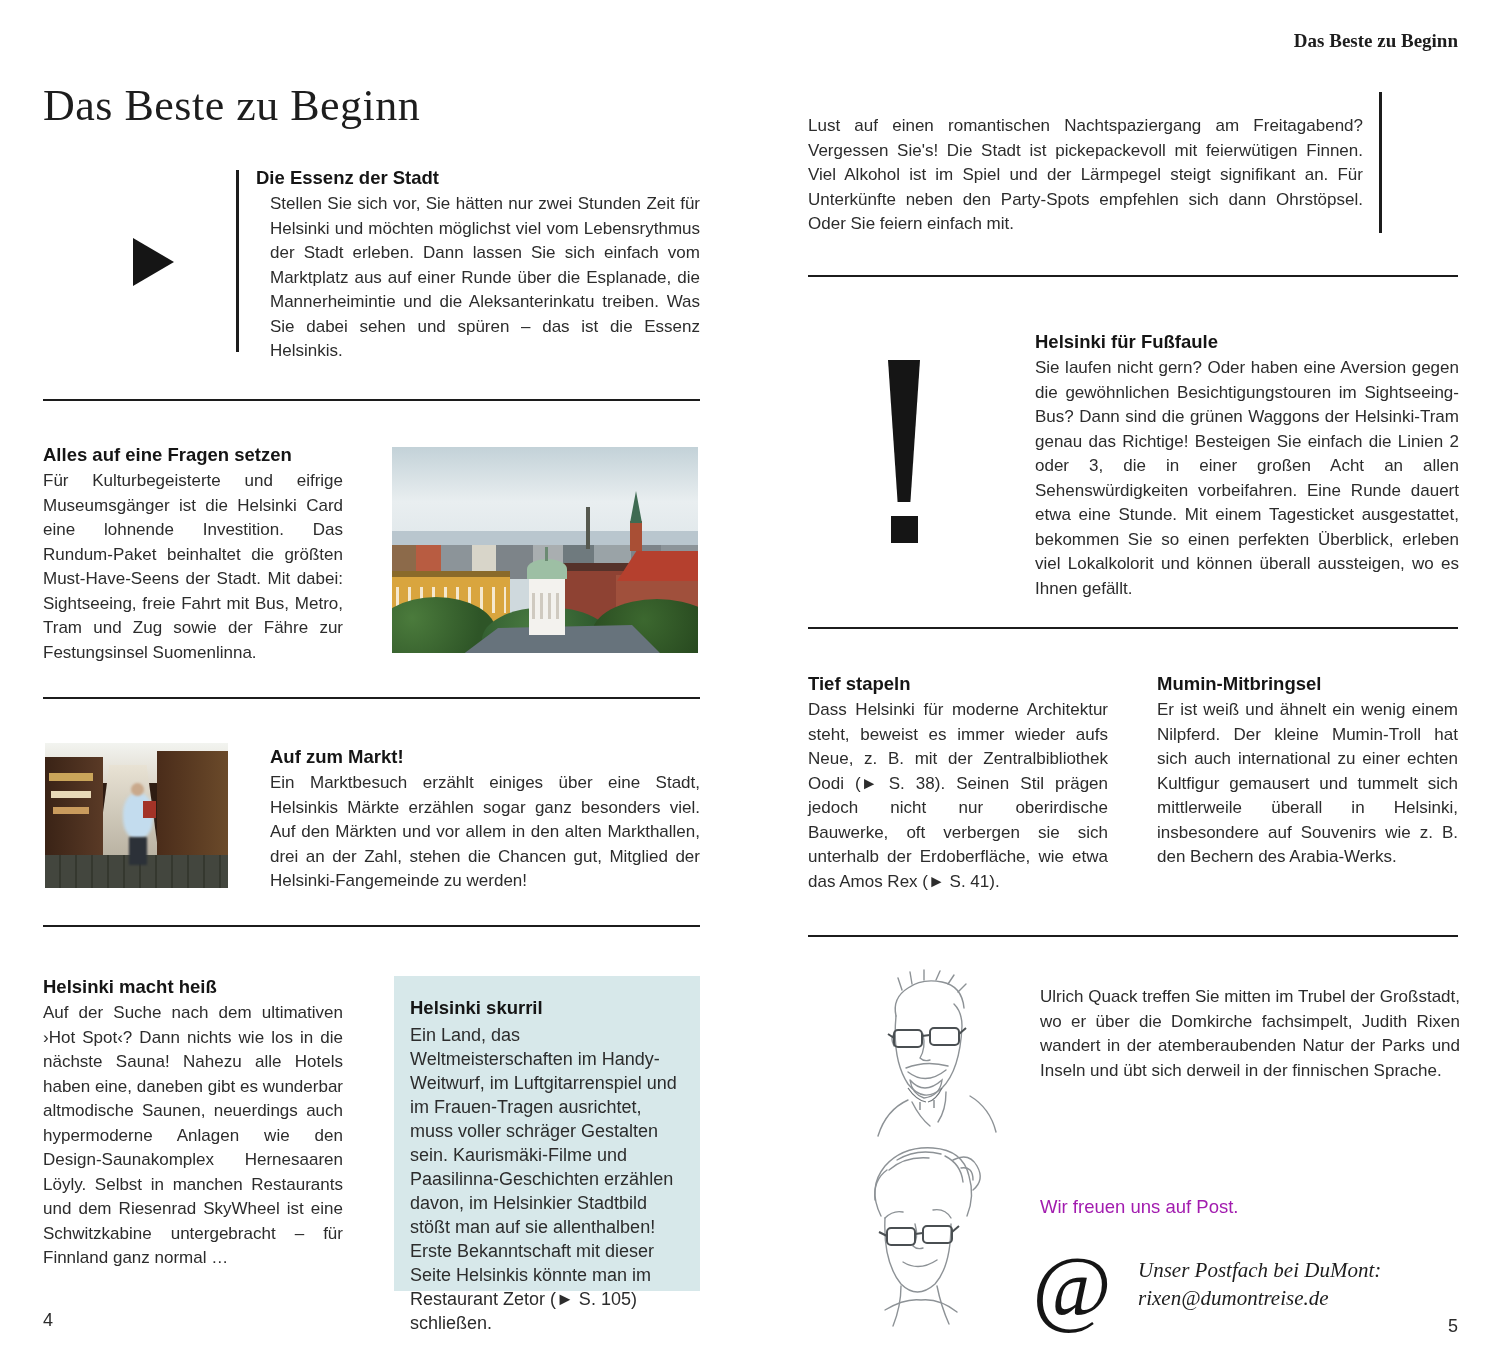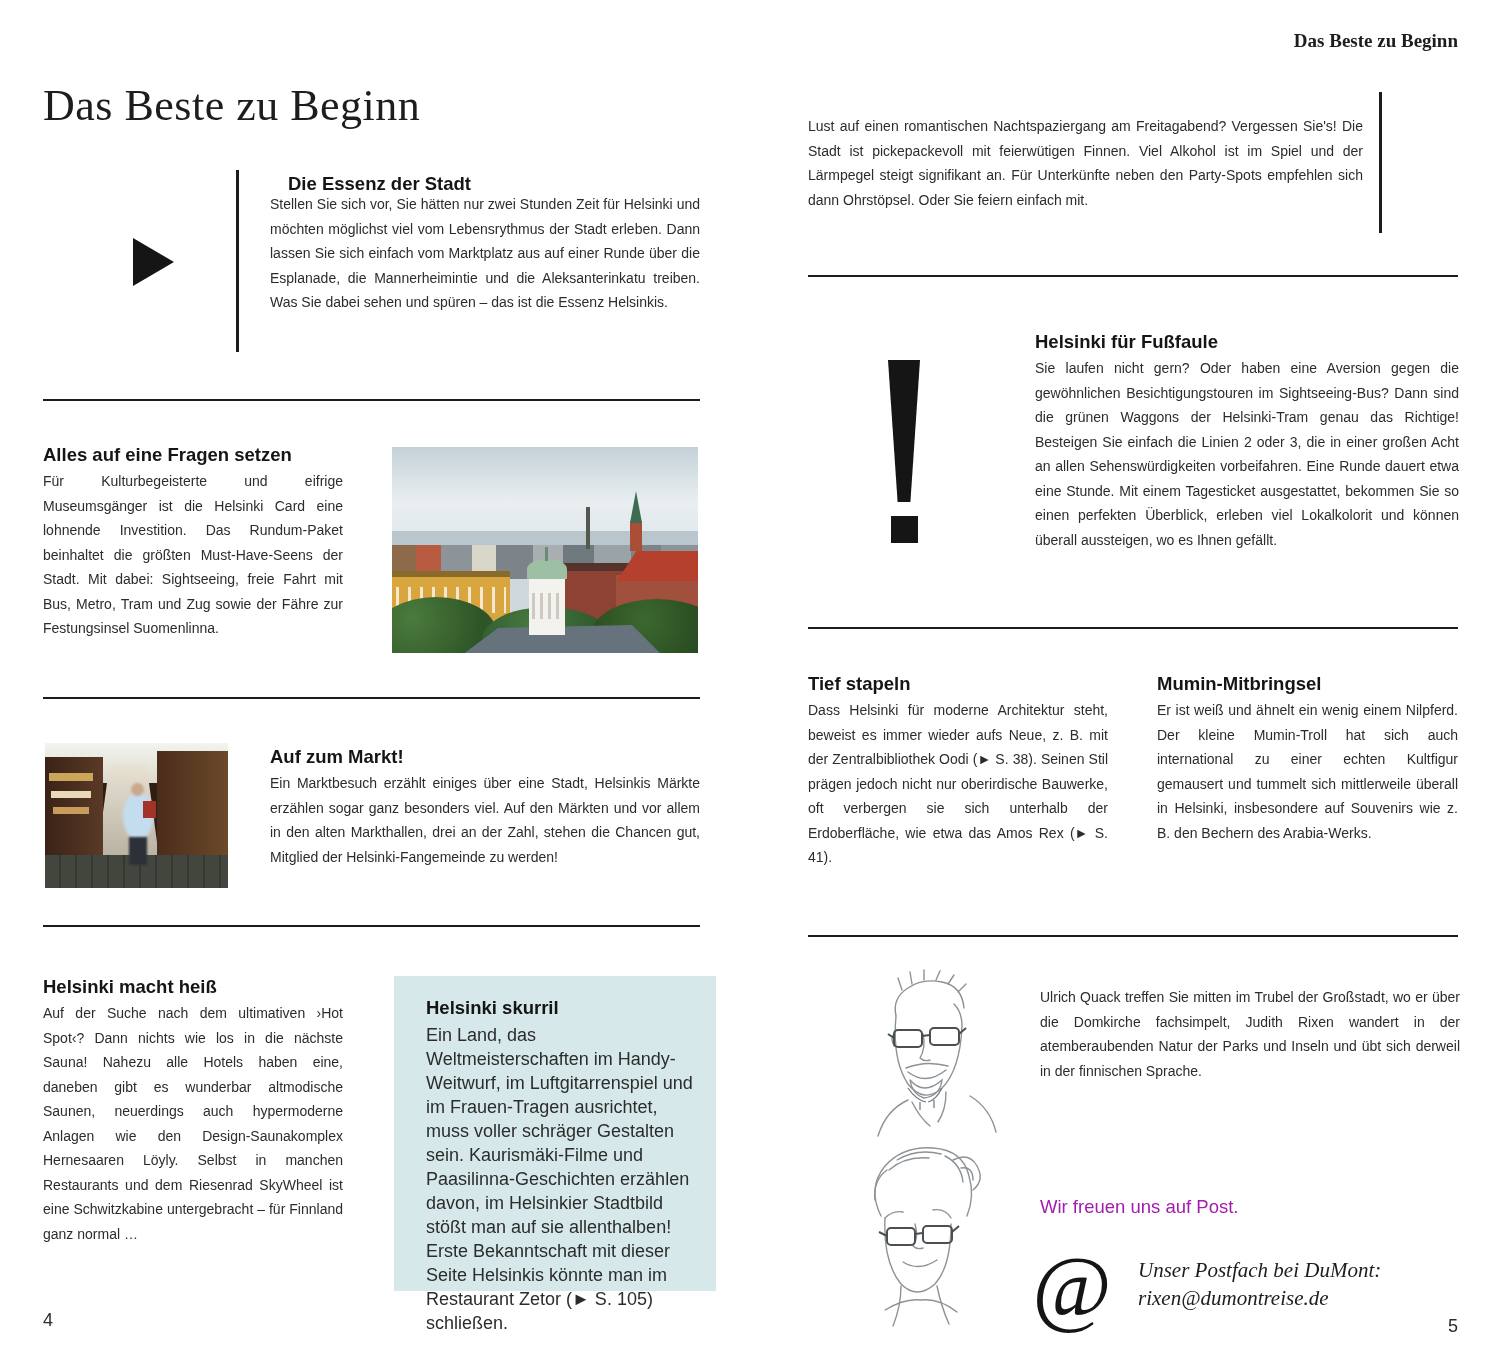--- a/index.html
+++ b/index.html
@@ -1,48 +1,48 @@
 <!DOCTYPE html>
 <html><head>
 <meta charset="utf-8">
 <style>
   html,body{margin:0;padding:0;background:#ffffff;}
   .page{position:relative;width:1500px;height:1357px;background:#ffffff;overflow:hidden;
         font-family:"Liberation Sans",sans-serif;color:#2b2b2b;}
   .abs{position:absolute;}
   .serif{font-family:Liberation Serif, serif;}
   .h{font-weight:bold;color:#151515;font-size:18.5px;line-height:24.5px;}
-  .body-txt{font-size:14px;line-height:24.5px;color:#2c2c2c;text-align:justify;}
+  .body-txt{font-size:17px;line-height:24.5px;color:#2c2c2c;text-align:justify;}
   .rule{position:absolute;height:2px;background:#1c1c1c;}
   .vbar{position:absolute;width:2.5px;background:#1c1c1c;}
   .title{font-size:44px;color:#1d1d1d;letter-spacing:.5px;}
   .running-head{font-size:19px;font-weight:bold;color:#1d1d1d;}
   .pagenum{font-size:18px;color:#2c2c2c;}
-  .teal-box{background:#d7e8ea;padding-left:16px;}
+  .teal-box{background:#d7e8ea;}
   .teal-head{font-size:36px;color:#279ea4;letter-spacing:.5px;}
   .mail{font-style:italic;font-size:21px;line-height:28px;color:#1d1d1d;}
   .at{font-style:italic;font-size:86px;line-height:70px;color:#151515;}
   .tri{width:0;height:0;border-top:24px solid transparent;border-bottom:24px solid transparent;
        border-left:41px solid #151515;}
   .excl-bar{position:absolute;background:#151515;clip-path:polygon(0 0,100% 0,70% 100%,30% 100%);}
   .excl-dot{position:absolute;background:#151515;}
   .photo{position:absolute;overflow:hidden;}
   .photo *{position:absolute;}
   .sketch{position:absolute;}
 </style>
 </head>
 <body>
 
 <div class="page">
 
   <div class="abs serif title" style="left:43px;top:80px;">Das Beste zu Beginn</div>
 
   <div class="abs tri" style="left:133px;top:238px;"></div>
   <div class="vbar" style="left:236px;top:170px;height:182px;"></div>
-  <div class="abs h" style="left:288px;top:166px;width:430px;margin-top:6px;">Die Essenz der Stadt</div>
+  <div class="abs h" style="left:256px;top:166px;width:430px;">Die Essenz der Stadt</div>
   <div class="abs body-txt" style="left:270px;top:192px;width:430px;">Stellen Sie sich vor, Sie hätten nur zwei Stunden Zeit für Helsinki und möchten möglichst viel vom Lebensrythmus der Stadt erleben. Dann lassen Sie sich einfach vom Marktplatz aus auf einer Runde über die Esplanade, die Mannerheimintie und die Aleksanterinkatu treiben. Was Sie dabei sehen und spüren – das ist die Essenz Helsinkis.</div>
 
   <div class="rule" style="left:43px;top:399px;width:657px;"></div>
 
   <div class="abs h" style="left:43px;top:443px;width:300px;">Alles auf eine Fragen setzen</div>
   <div class="abs body-txt" style="left:43px;top:469px;width:300px;">Für Kulturbegeisterte und eifrige Museumsgänger ist die Helsinki Card eine lohnende Investition. Das Rundum-Paket beinhaltet die größten Must-Have-Seens der Stadt. Mit dabei: Sightseeing, freie Fahrt mit Bus, Metro, Tram und Zug sowie der Fähre zur Festungsinsel Suomenlinna.</div>
 
   <div class="photo" style="left:392px;top:447px;width:306px;height:206px;background:#cfd9dd;">
     <div style="left:0;top:0;width:306px;height:100px;background:linear-gradient(#c3d2d8,#e9eef0 55%,#dfe7ea);"></div>
     <div style="left:0;top:84px;width:306px;height:16px;background:#b9c6ce;"></div>

